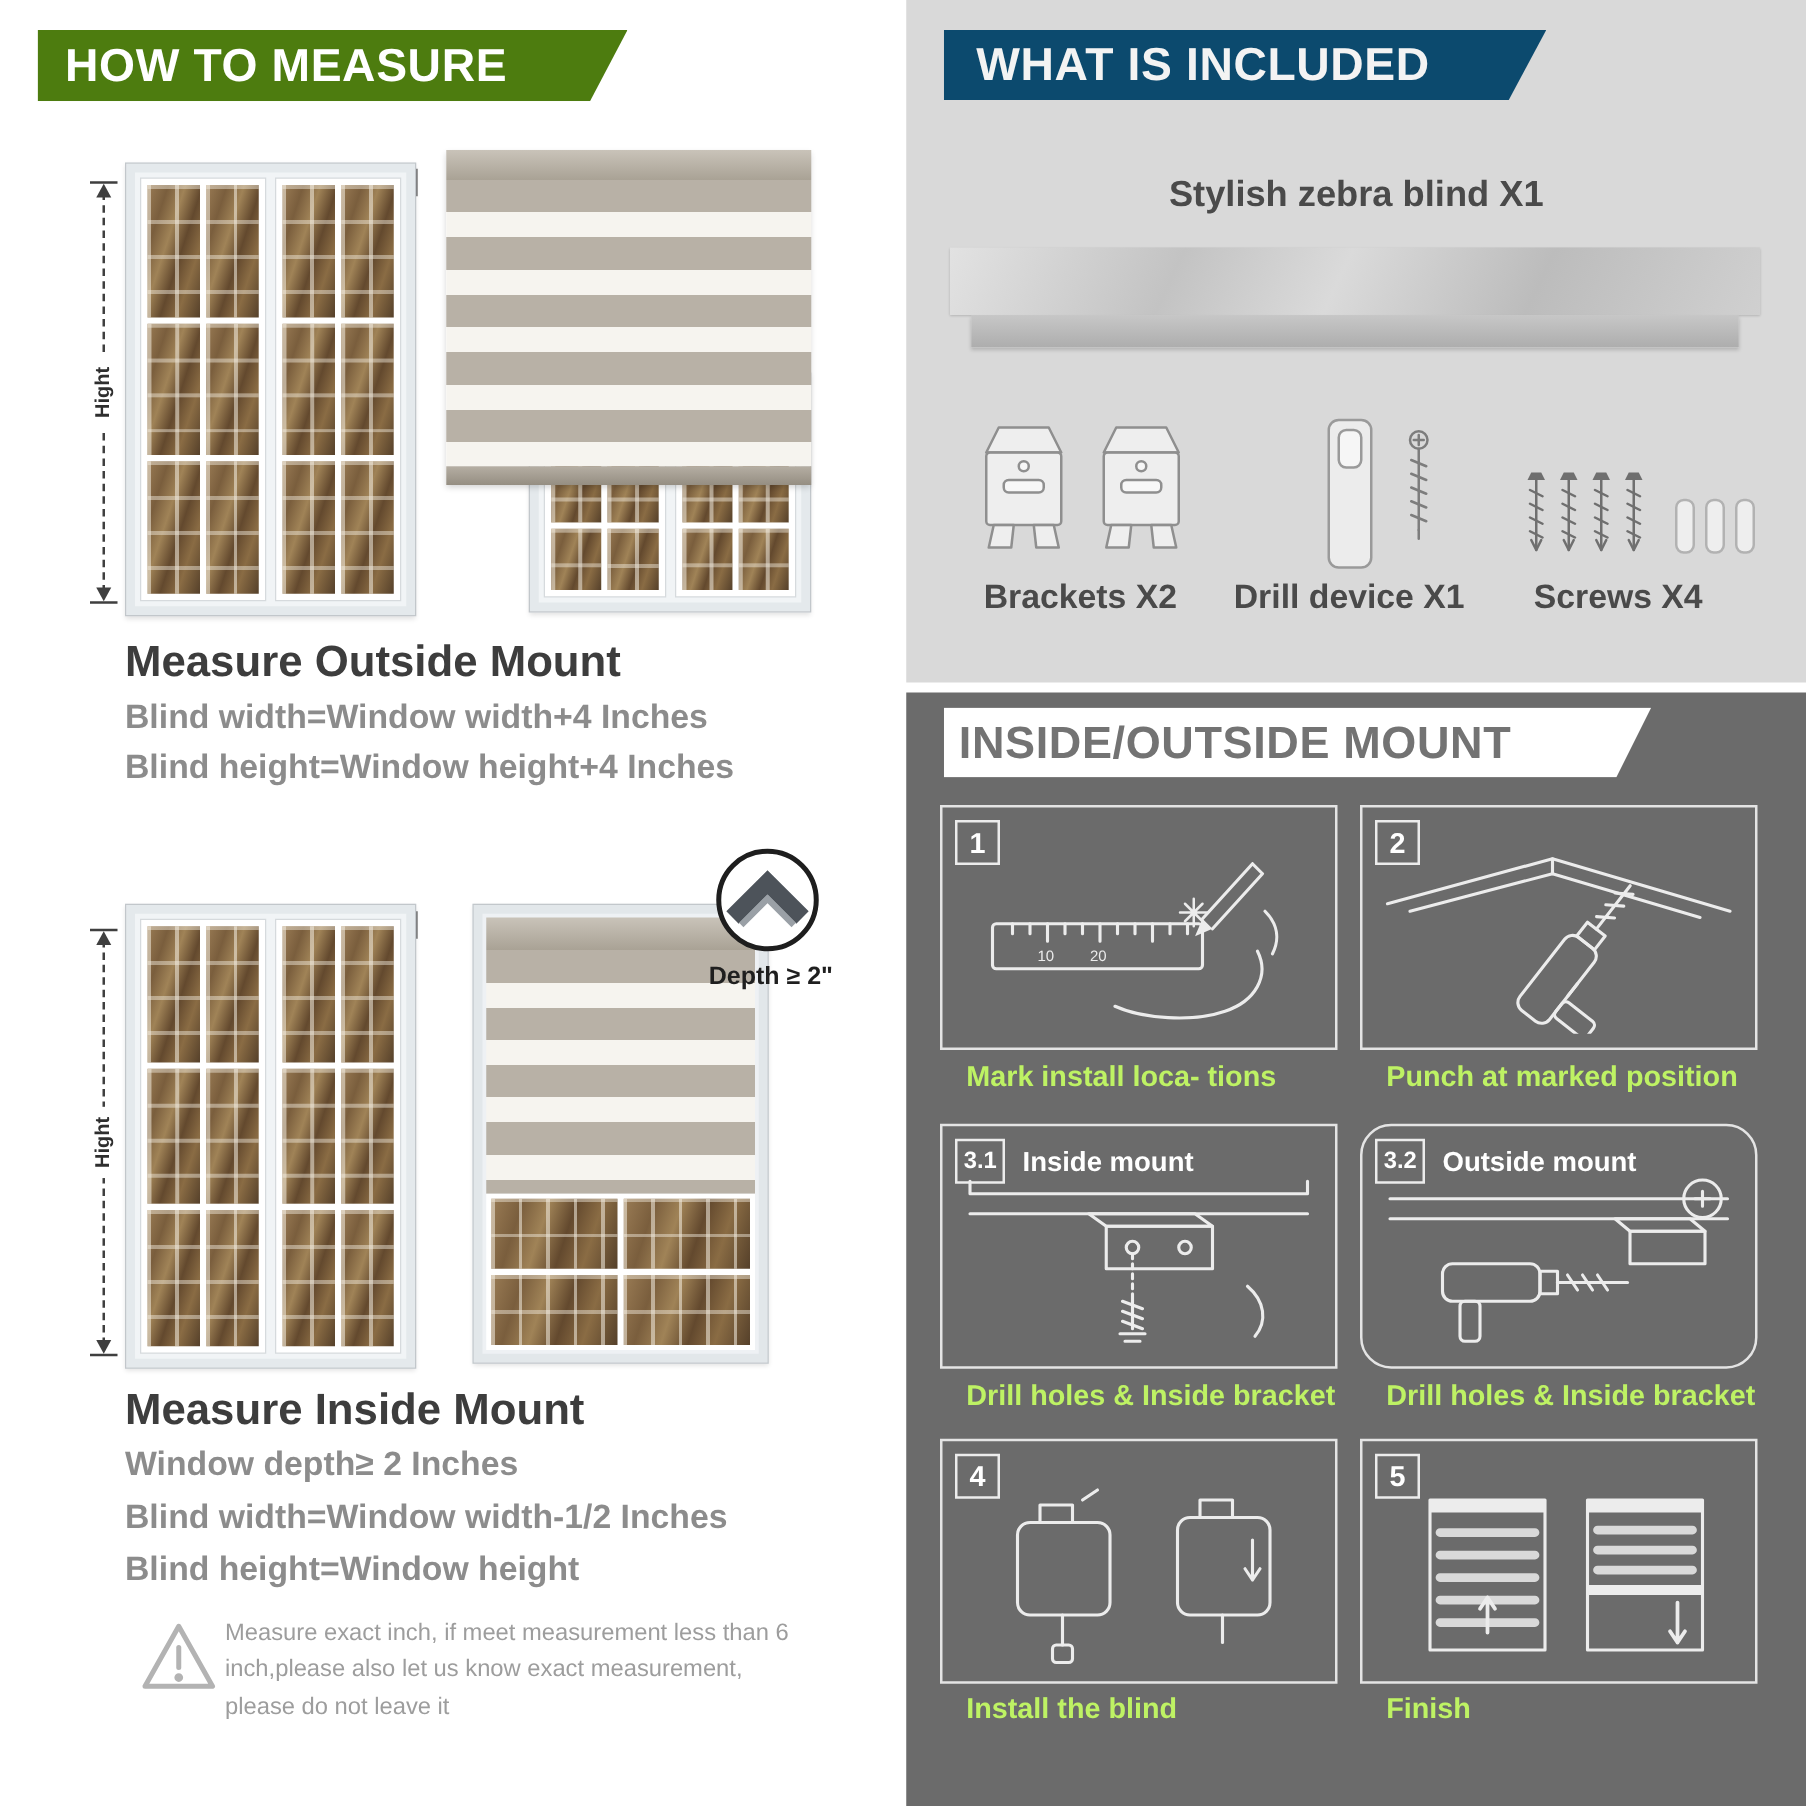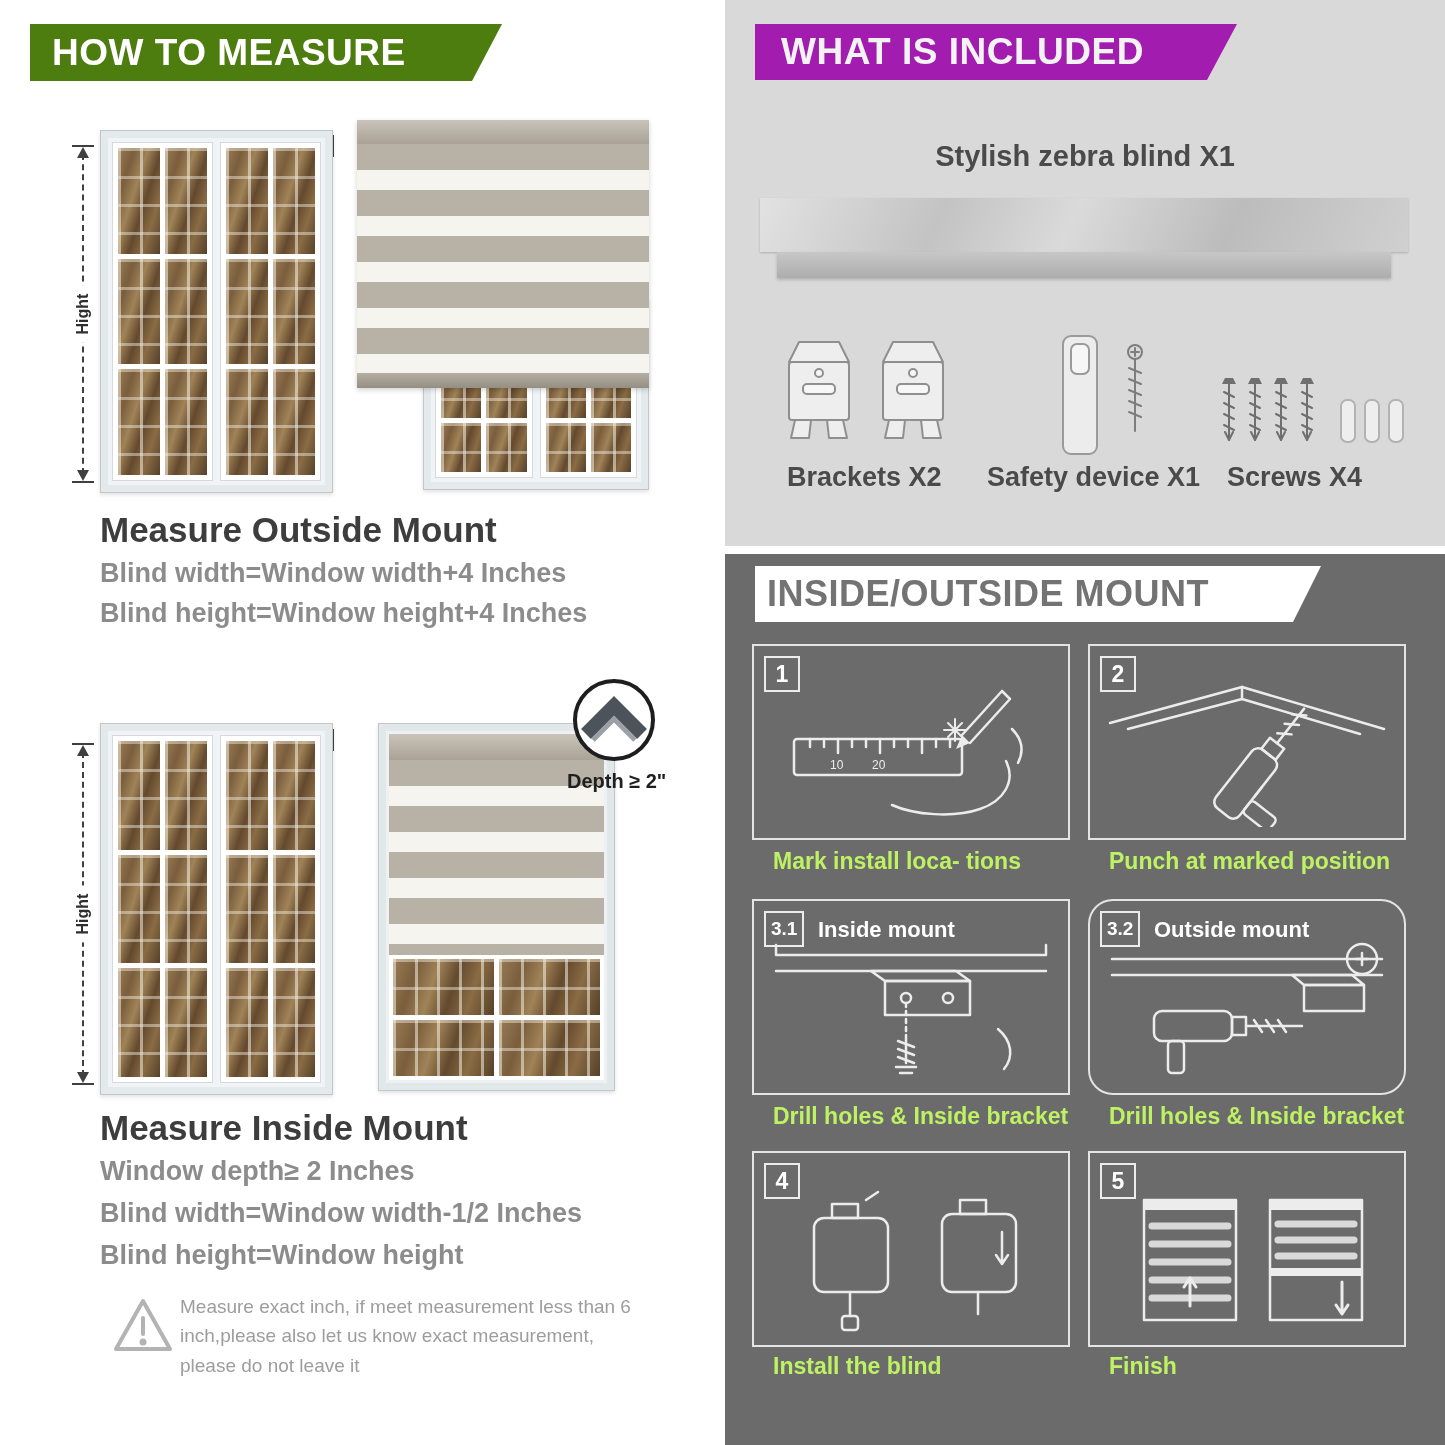--- a/index.html
+++ b/index.html
@@ -4,21 +4,21 @@
 <style>
   *{margin:0;padding:0;box-sizing:border-box;}
   html,body{width:1445px;height:1445px;}
   body{font-family:"Liberation Sans","DejaVu Sans",sans-serif;background:#ffffff;position:relative;overflow:hidden;}
   #canvas{position:absolute;left:0;top:0;width:1445px;height:1445px;background:#fff;}
 
   
   .banner{position:absolute;display:flex;align-items:center;font-weight:bold;letter-spacing:.5px;white-space:nowrap;}
   .banner-howto{left:30px;top:24px;width:472px;height:57px;background:#4d7c0f;color:#ffffff;font-size:37px;padding-left:22px;
     clip-path:polygon(0 0,100% 0,calc(100% - 30px) 100%,0 100%);}
-  .banner-included{left:30px;top:24px;width:482px;height:56px;background:#a21caf;color:#f3f3f3;font-size:37px;padding-left:26px;
+  .banner-included{left:30px;top:24px;width:482px;height:56px;background:#0c4a6e;color:#f3f3f3;font-size:37px;padding-left:26px;
     clip-path:polygon(0 0,100% 0,calc(100% - 30px) 100%,0 100%);}
   .banner-mount{left:30px;top:12px;width:566px;height:56px;background:#ffffff;color:#737373;font-size:36px;padding-left:12px;
     clip-path:polygon(0 0,100% 0,calc(100% - 28px) 100%,0 100%);}
 
   
   .panel-light{position:absolute;left:725px;top:0;width:720px;height:546px;background:#d9d9d9;}
   .panel-dark{position:absolute;left:725px;top:554px;width:720px;height:891px;background:#6b6b6b;}
 
   
   .fig{position:absolute;}
@@ -301,21 +301,21 @@
         <use href="#scr" x="92" y="10"></use>
         <g stroke="#b2b2b2" fill="rgba(255,255,255,0.55)">
           <rect x="126" y="32" width="14" height="42" rx="6"></rect>
           <rect x="150" y="32" width="14" height="42" rx="6"></rect>
           <rect x="174" y="32" width="14" height="42" rx="6"></rect>
         </g>
       </svg>
     </div>
 
     <div class="inc-label l1">Brackets X2</div>
-    <div class="inc-label l2">Safety device X1</div>
+    <div class="inc-label l2">Drill device X1</div>
     <div class="inc-label l3">Screws X4</div>
   </div>
 
   <div class="panel-dark">
     <div class="banner banner-mount">
       <span>INSIDE/OUTSIDE MOUNT</span>
     </div>
 
     <div class="step s1">
       <div class="badge">1</div>

